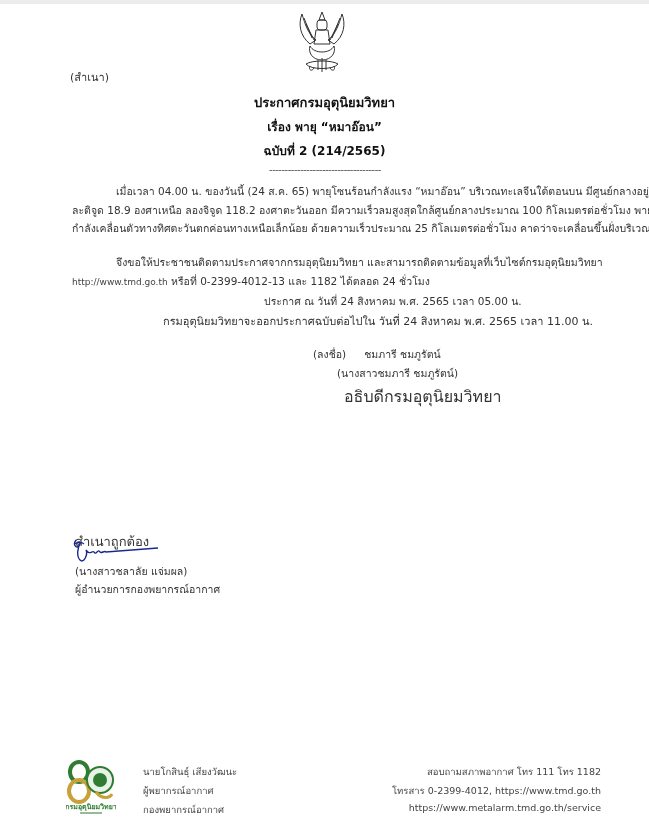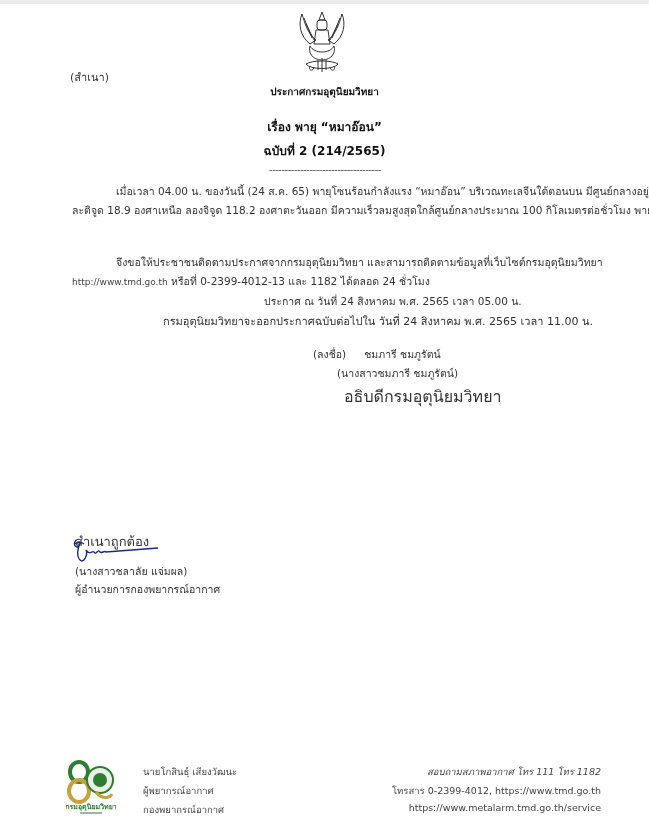--- a/index.html
+++ b/index.html
@@ -5,21 +5,21 @@
   html, body { margin:0; padding:0; }
   body {
     width:649px; height:837px; background:#ffffff; position:relative; overflow:hidden;
     font-family: "DejaVu Sans", "Liberation Sans", sans-serif; color:#222;
   }
   .topbar { position:absolute; left:0; top:0; width:649px; height:4px; background:#ececec; }
   .abs { position:absolute; white-space:nowrap; }
   .garuda { position:absolute; left:296px; top:10px; width:52px; height:66px; }
   .copy-label { left:70px; top:68px; font-size:11px; color:#333; }
   .title { width:649px; left:0; text-align:center; font-weight:bold; font-size:12px; color:#111; }
-  .t1 { top:84px; font-size:10px; }
+  .t1 { top:92px; font-size:13px; }
   .t2 { top:117px; }
   .t3 { top:141px; }
   .dashes { left:215px; top:164px; width:220px; text-align:center; font-size:10px; color:#555; letter-spacing:-0.5px; }
   .para { position:absolute; left:72px; top:182px; width:512px; font-size:10.5px; line-height:18.6px; color:#333; }
   .para .line { display:block; white-space:nowrap; text-align:justify; text-align-last:justify; }
   .para .first { padding-left:44px; }
   .para .last { text-align-last:left; }
   .b { font-weight:bold; color:#111; }
   .para2 { position:absolute; left:72px; top:253px; width:512px; font-size:10.5px; line-height:18.6px; color:#333; }
   .para2 .indent { padding-left:44px; display:block; white-space:nowrap; }
@@ -30,21 +30,21 @@
   .sig2 { left:337px; top:365px; font-size:10.5px; color:#333; }
   .sig3 { left:344px; top:384px; font-size:16px; color:#333; }
   .cert { left:75px; top:531px; font-size:13px; color:#333; }
   .signature { position:absolute; left:70px; top:536px; width:90px; height:30px; }
   .cert2 { left:75px; top:563px; font-size:10.5px; color:#333; }
   .cert3 { left:75px; top:581px; font-size:10.5px; color:#333; }
   .logo { position:absolute; left:66px; top:758px; width:50px; height:58px; }
   .foot-l { left:143px; font-size:9.5px; color:#444; }
   .fl1 { top:764px; } .fl2 { top:783px; } .fl3 { top:802px; }
   .foot-r { right:48px; font-size:9.5px; color:#444; text-align:right; }
-  .fr1 { top:764px;font-style:italic; } .fr2 { top:783px; } .fr3 { top:802px; }
+  .fr1 { top:764px; } .fr2 { top:783px; } .fr3 { top:802px; }
 </style>
 </head>
 <body>
 
 <div class="topbar"></div>
 
 <svg class="garuda" viewBox="0 0 52 66">
   <g fill="none" stroke="#333" stroke-width="1">
     <path d="M6 4 C2 14 4 26 14 34 L20 30 C12 24 9 14 6 4Z"></path>
     <path d="M46 4 C50 14 48 26 38 34 L32 30 C40 24 43 14 46 4Z"></path>
@@ -62,20 +62,21 @@
 <div class="abs copy-label">(สำเนา)</div>
 
 <div class="abs title t1">ประกาศกรมอุตุนิยมวิทยา</div>
 <div class="abs title t2">เรื่อง พายุ “หมาอ๊อน”</div>
 <div class="abs title t3">ฉบับที่ 2 (214/2565)</div>
 <div class="abs dashes">------------------------------------</div>
 
 <div class="para">
   <span class="line first">เมื่อเวลา 04.00 น. ของวันนี้ (24 ส.ค. 65) พายุโซนร้อนกำลังแรง “หมาอ๊อน” บริเวณทะเลจีนใต้ตอนบน มีศูนย์กลางอยู่ที่</span>
   <span class="line">ละติจูด 18.9 องศาเหนือ ลองจิจูด 118.2 องศาตะวันออก มีความเร็วลมสูงสุดใกล้ศูนย์กลางประมาณ 100 กิโลเมตรต่อชั่วโมง พายุนี้</span>
+  <span class="line">กำลังเคลื่อนตัวทางทิศตะวันตกค่อนทางเหนือเล็กน้อย ด้วยความเร็วประมาณ 25 กิโลเมตรต่อชั่วโมง คาดว่าจะเคลื่อนขึ้นฝั่งบริเวณ</span>
 </div>
 
 <div class="para2">
   <span class="indent">จึงขอให้ประชาชนติดตามประกาศจากกรมอุตุนิยมวิทยา และสามารถติดตามข้อมูลที่เว็บไซต์กรมอุตุนิยมวิทยา</span>
   <span style="display:block;white-space:nowrap;"><span class="url">http://www.tmd.go.th</span><span> หรือที่ 0-2399-4012-13 และ 1182 ได้ตลอด 24 ชั่วโมง</span></span>
 </div>
 
 <div class="abs pub1">ประกาศ ณ วันที่ 24 สิงหาคม พ.ศ. 2565 เวลา 05.00 น.</div>
 <div class="abs pub2">กรมอุตุนิยมวิทยาจะออกประกาศฉบับต่อไปใน วันที่ 24 สิงหาคม พ.ศ. 2565 เวลา 11.00 น.</div>
 

